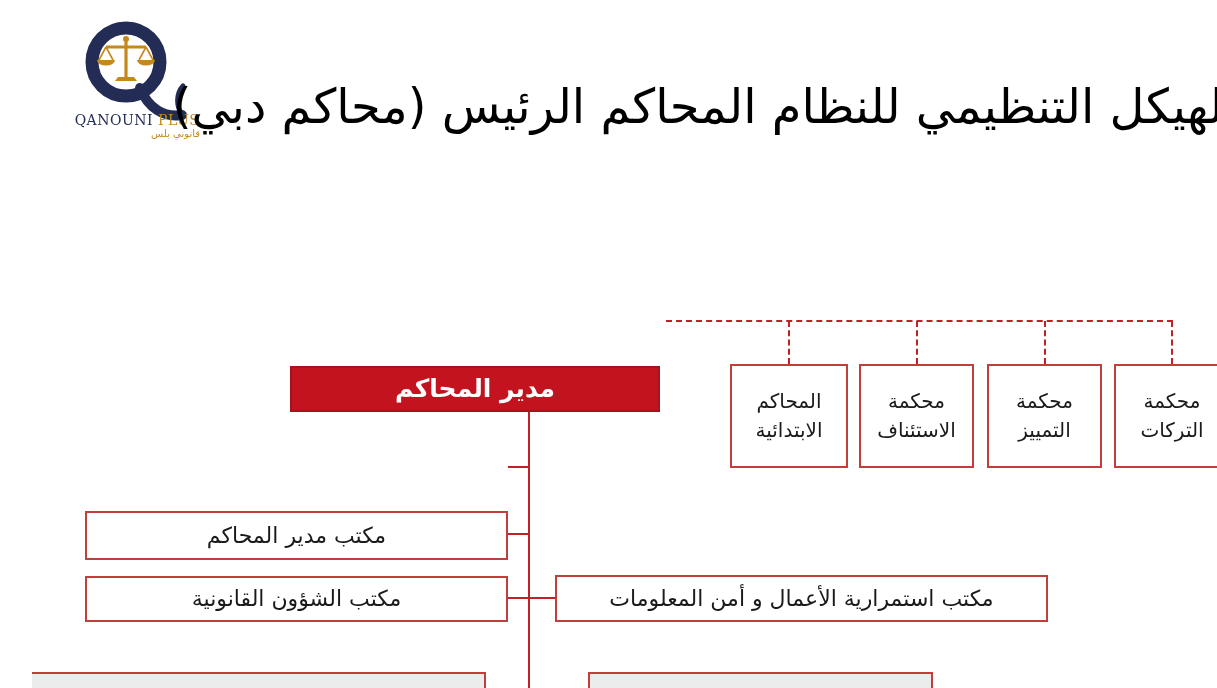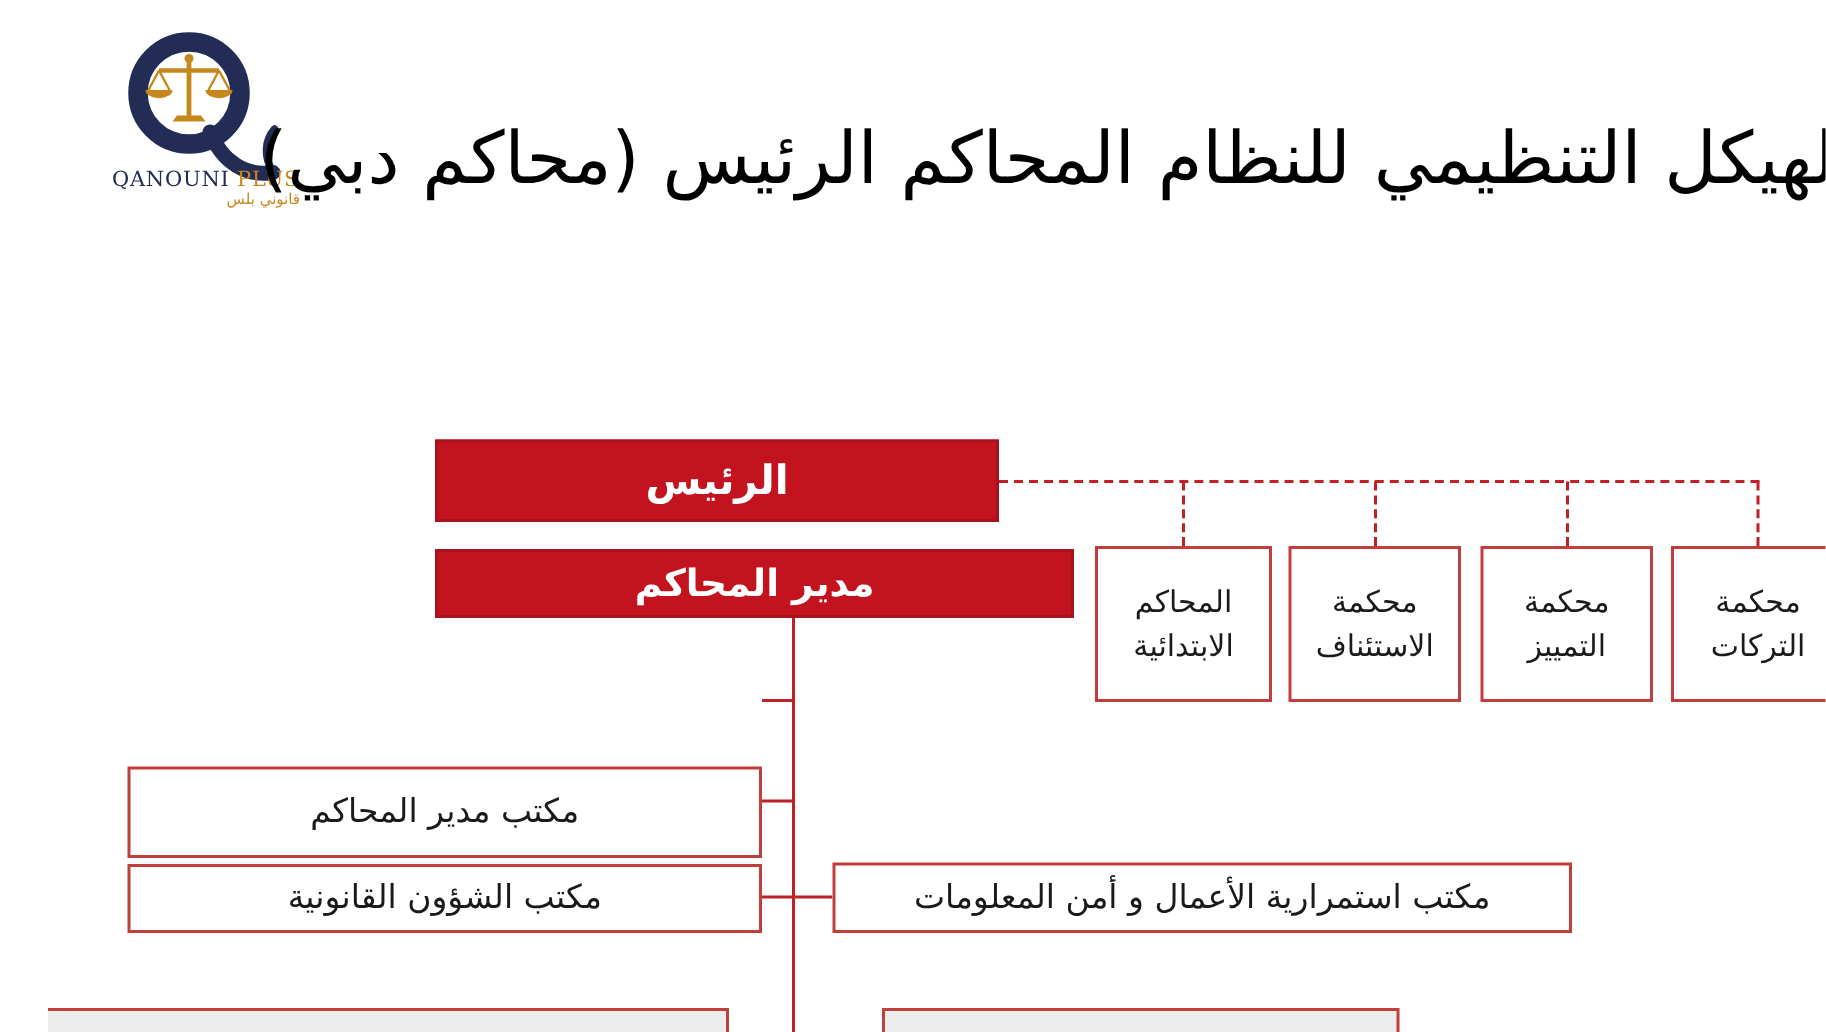--- a/index.html
+++ b/index.html
@@ -32,29 +32,29 @@
     position:absolute;box-sizing:border-box;display:flex;
     align-items:center;justify-content:center;text-align:center;
     direction:rtl;color:#1a1a1a;background:#ffffff;
     border:2px solid #C13F3B;
   }
   .box .lbl{white-space:pre-line;line-height:1.45;}
   .box.red{
     background:#C3131F;border:2px solid #A8121D;color:#ffffff;font-weight:bold;
   }
   .chief{left:258px;top:293px;width:376px;height:55px;font-size:27px;}
-  .director{left:258px;top:366px;width:426px;height:46px;font-size:25px;}
+  .director{left:258px;top:366px;width:370px;height:46px;font-size:25px;}
   .court{top:364px;height:104px;font-size:20px;}
   .court-a{left:698px;width:118px;}
   .court-b{left:827px;width:115px;}
   .court-c{left:955px;width:115px;}
   .court-d{left:1082px;width:116px;}
   .office{left:53px;width:423px;font-size:22px;}
   .office-1{top:443px;height:48px;}
-  .office-2{top:511px;height:61px;}
+  .office-2{top:511px;height:49px;}
   .office-3{top:576px;height:46px;}
   .side-office{left:523px;top:575px;width:493px;height:47px;font-size:22px;}
   .partial{background:#EDECEC;height:30px;top:672px;}
   .partial-left{left:-3px;width:457px;}
   .partial-right{left:556px;width:345px;}
   
   .line{position:absolute;background:#C02026;}
   .dash-h{position:absolute;border-top:2px dashed #C02026;height:0;}
   .dash-v{position:absolute;border-left:2px dashed #C02026;width:0;}
   .main-v{left:496px;top:412px;width:2px;height:276px;}
@@ -95,23 +95,20 @@
   <div class="dash-h" style="left:634px;top:320px;width:507px;"></div>
   <div class="dash-v" style="left:756px;top:321px;height:43px;"></div>
   <div class="dash-v" style="left:884px;top:321px;height:43px;"></div>
   <div class="dash-v" style="left:1012px;top:321px;height:43px;"></div>
   <div class="dash-v" style="left:1139px;top:321px;height:43px;"></div>
   <div class="line main-v"></div>
   <div class="line stub" style="left:476px;top:466px;width:21px;"></div>
   <div class="line stub" style="left:476px;top:533px;width:21px;"></div>
   <div class="line stub" style="left:476px;top:597px;width:47px;"></div>
 
-  <div class="box red chief">
-    <span class="lbl">الرئيس</span>
-  </div>
   <div class="box red director">
     <span class="lbl">مدير المحاكم</span>
   </div>
 
   <div class="box court court-a">
     <span class="lbl">المحاكم
 الابتدائية</span>
   </div>
   <div class="box court court-b">
     <span class="lbl">محكمة

